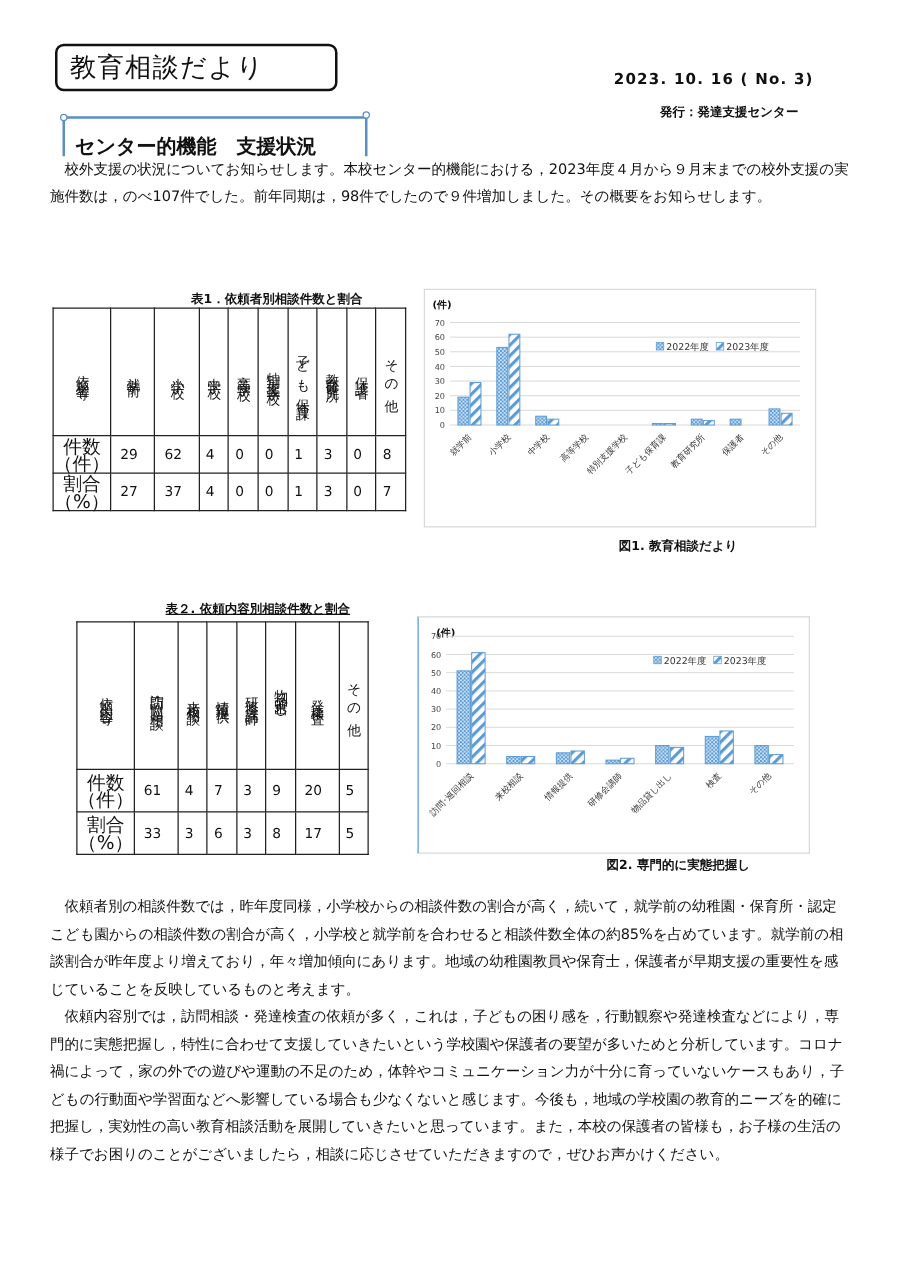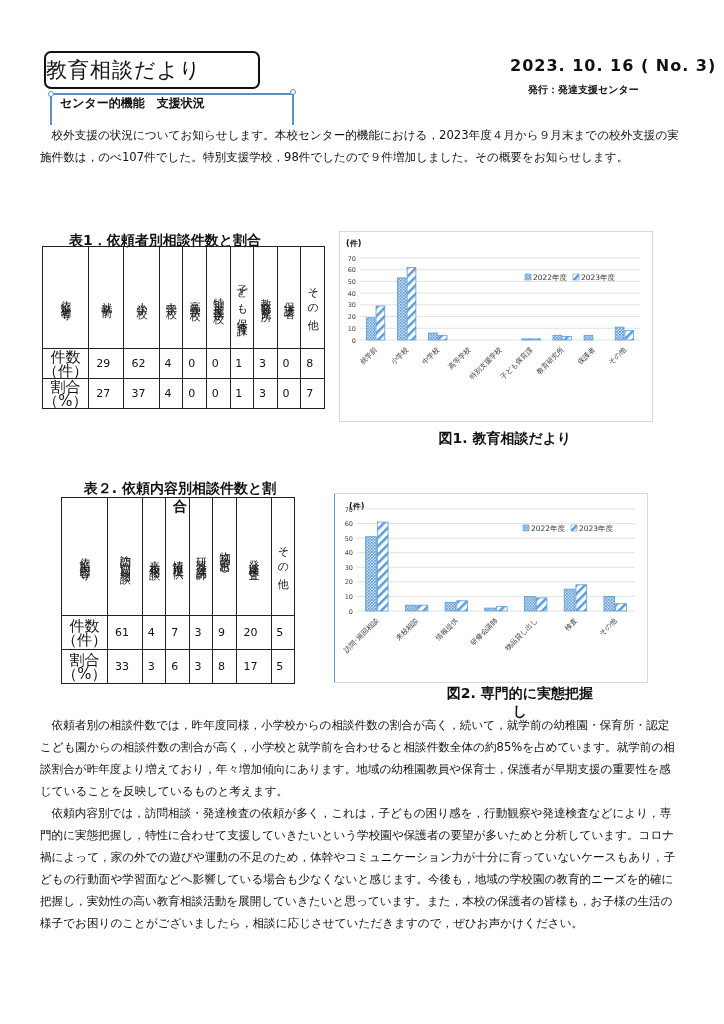--- a/index.html
+++ b/index.html
@@ -1,52 +1,52 @@
 <!DOCTYPE html>
 <html><head>
 <meta charset="utf-8">
 <style>
   html, body { margin: 0; padding: 0; background: #ffffff; }
   body { width: 724px; height: 1024px; position: relative; overflow: hidden;
          font-family: "DejaVu Sans", sans-serif; color: #111; }
   .abs { position: absolute; }
-  .title-box { left: 44px; top: 51px; width: 212px; height: 34px; border: 2px solid #111;
-               border-radius: 7px; font-size: 21px; line-height: 34px; 
+  .title-box { left: 44px; top: 35px; width: 212px; height: 34px; border: 2px solid #111;
+               border-radius: 7px; font-size: 21px; line-height: 34px; padding-left: 10px;
                box-sizing: content-box; letter-spacing: 1px; }
-  .date { left: 510px; top: 56px; font-size: 16px; font-weight: bold; letter-spacing: 1px; }
+  .date { left: 491px; top: 56px; font-size: 12px; font-weight: bold; letter-spacing: 1px; }
   .issuer { left: 528px; top: 83px; font-size: 10px; font-weight: bold; }
   .banner { left: 50px; top: 93px; width: 240px; height: 30px; border-left: 2px solid #5b8fc4;
             border-right: 2px solid #5b8fc4; border-top: 2px solid #5b8fc4; }
   .banner::before { content: ""; position: absolute; left: -4px; top: -4px; width: 4px; height: 4px;
                     border: 1px solid #5b8fc4; border-radius: 50%; background: #fff; }
   .banner::after { content: ""; position: absolute; right: -4px; top: -6px; width: 4px; height: 4px;
                     border: 1px solid #5b8fc4; border-radius: 50%; background: #fff; }
-  .banner-text { position: absolute; left: 8px; top: 0; font-size: 12px; font-weight: bold; white-space: pre; }
+  .banner-text { position: absolute; left: 8px; top: 12px; font-size: 16px; font-weight: bold; white-space: pre; }
   .para { left: 40px; width: 640px; font-size: 11.6px; line-height: 22px; text-indent: 1em; }
-  .caption { font-size: 14px; text-align: center; font-weight: bold; }
+  .caption { font-size: 10px; text-align: right; font-weight: bold; }
   table.data { border-collapse: collapse; position: absolute; font-size: 11px; }
   table.data td { border: 1px solid #222; text-align: center; padding: 0; }
   .vert { writing-mode: vertical-rl; text-orientation: upright; margin: 0 auto; letter-spacing: 3px; line-height: 1; font-size: 11px; }
   td.num { text-align: right; padding-right: 6px !important; font-size: 11px; }
   td.rowh { font-size: 15px; line-height: 14px; }
   .chart-box { border: 1px solid #d9d9d9; background: #fff; }
   svg text { font-family: "DejaVu Sans", sans-serif; }
 </style>
 </head>
 <body>
 
 <div class="abs title-box">教育相談だより</div>
 <div class="abs date">2023. 10. 16 ( No. 3)</div>
 <div class="abs issuer">発行：発達支援センター</div>
 
 <div class="abs banner">
   <span class="banner-text">センター的機能　支援状況</span>
 </div>
 
-<div class="abs para" style="top:124px;">校外支援の状況についてお知らせします。本校センター的機能における，2023年度４月から９月末までの校外支援の実施件数は，のべ107件でした。特別支援学校，98件でしたので９件増加しました。その概要をお知らせします。</div>
+<div class="abs para" style="top:124px;">校外支援の状況についてお知らせします。本校センター的機能における，2023年度４月から９月末までの校外支援の実施件数は，のべ107件でした。前年同期は，98件でしたので９件増加しました。その概要をお知らせします。</div>
 
 <div class="abs caption" style="left:40px; top:232px; width:250px;">表1．依頼者別相談件数と割合</div>
 <table class="data" style="left:42px; top:246px; width:283px;">
   <tbody>
       <tr style="height:102px;" id="t1-head">
     <td style="width:40px;">
           <div class="vert">依頼者等</div>
         </td>
   <td>
           <div class="vert">就学前</div>
@@ -161,21 +161,21 @@
       <rect x="284.94444444444446" y="98.62857142857143" width="8.711111111111112" height="9.371428571428567" fill="url(#stripes0)" stroke="#5b9bd5" stroke-width="0.8"></rect>
       <text x="286.44444444444446" y="118" font-size="7" text-anchor="end" fill="#333" transform="rotate(-45 286.44444444444446 118)">その他</text>
       <rect x="185" y="42" width="6" height="6" fill="url(#dots0)" stroke="#5b9bd5" stroke-width="0.6"></rect>
       <text x="193" y="48" font-size="7.5" fill="#333">2022年度</text>
       <rect x="233" y="42" width="6" height="6" fill="url(#stripes0)" stroke="#5b9bd5" stroke-width="0.6"></rect>
       <text x="241" y="48" font-size="7.5" fill="#333">2023年度</text>
     </svg>
 </div>
 <div class="abs caption" style="left:420px; top:430px; width:170px;">図1. 教育相談だより</div>
 
-<div class="abs caption" style="left:80px; top:480px; width:200px;">表２. 依頼内容別相談件数と割合</div>
+<div class="abs caption" style="left:80px; top:480px; width:200px;text-decoration:underline;">表２. 依頼内容別相談件数と割合</div>
 <table class="data" style="left:61px; top:497px; width:234px;">
   <tbody>
       <tr style="height:118px;" id="t2-head">
     <td style="width:40px;">
           <div class="vert">依頼内容等</div>
         </td>
   <td>
           <div class="vert">訪問・巡回相談</div>
         </td>
         <td>

